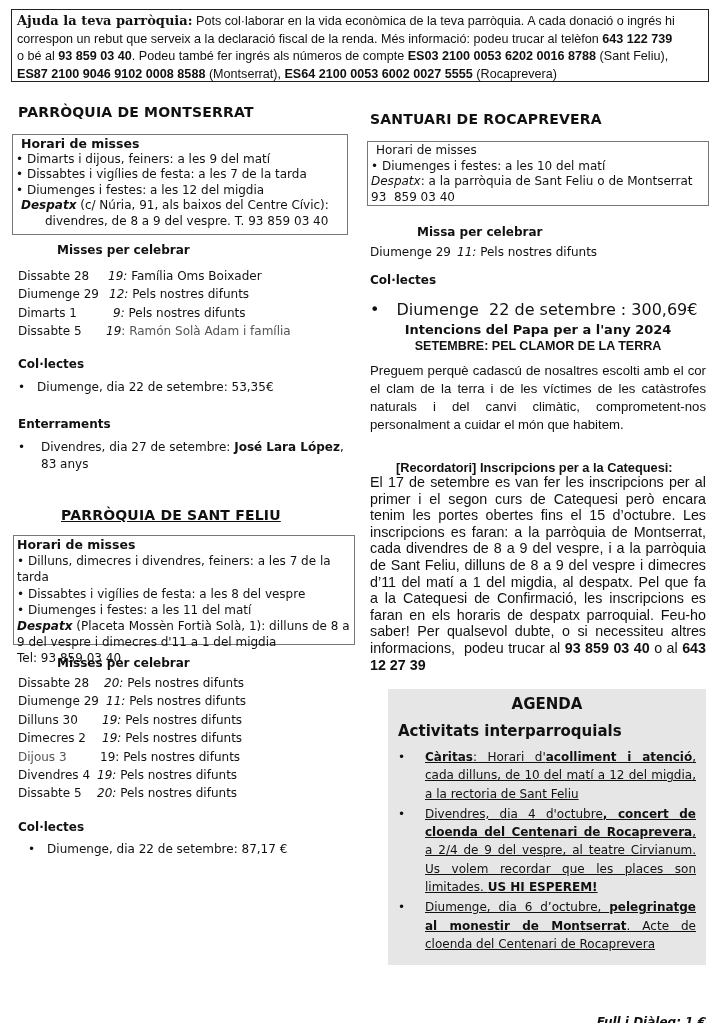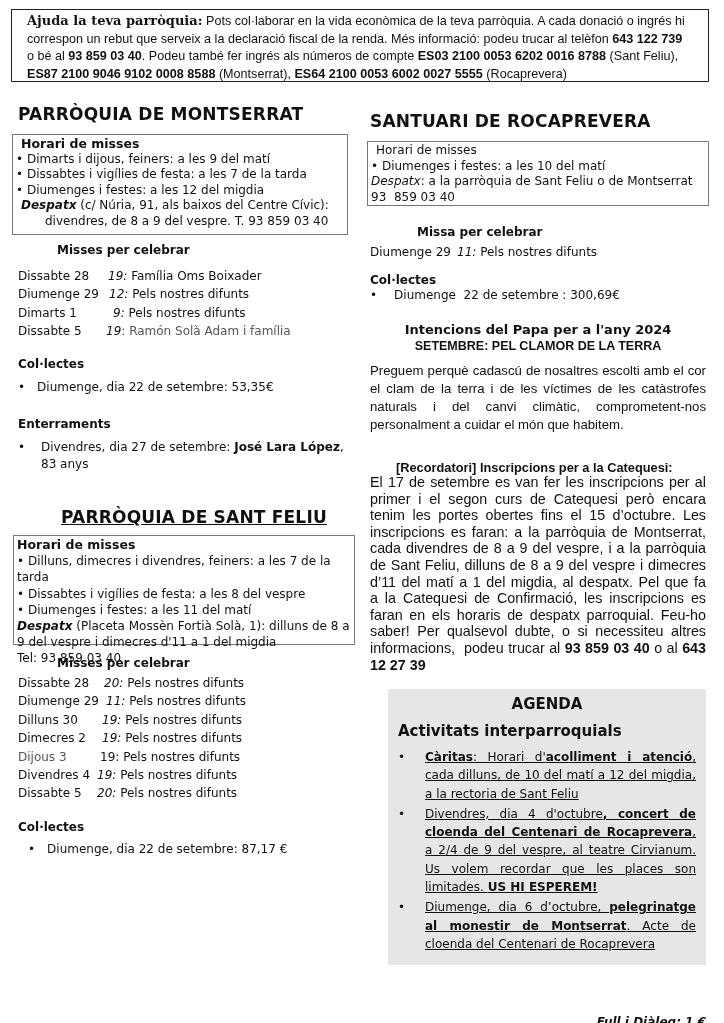--- a/index.html
+++ b/index.html
@@ -2,25 +2,25 @@
 <html><head>
 <meta charset="utf-8">
 <style>
   html, body { margin:0; padding:0; background:#ffffff; }
   body { width:724px; height:1023px; position:relative; overflow:hidden; color:#111; font-family:"DejaVu Sans", sans-serif; }
   .abs { position:absolute; }
   .i { font-style:italic; }
 
   
   #banner { left:11px; top:9px; width:698px; height:73px; border:1.5px solid #222; box-sizing:border-box;
-            font-family:"Liberation Sans", sans-serif; font-size:12.6px; line-height:17.5px; padding:2px 15px; color:#111; }
+            font-family:"Liberation Sans", sans-serif; font-size:12.6px; line-height:17.5px; padding:2px 5px; color:#111; }
   #banner .title { font-family:"DejaVu Serif", serif; font-weight:bold; font-size:13px; }
 
   
-  .h-section { font-family:"DejaVu Sans", sans-serif; font-weight:bold; font-size:17px; color:#111; letter-spacing:0.2px; }
+  .h-section { font-family:"DejaVu Sans", sans-serif; font-weight:bold; font-size:14px; color:#111; letter-spacing:0.2px; }
   .box { border:1px solid #777; box-sizing:border-box; font-size:12px; line-height:15.5px; padding:1px 3px; }
   .box .bh { font-weight:bold; font-size:12.5px; }
   .sub-h { font-weight:bold; font-size:12px; }
   .row { font-size:12px; height:18.4px; line-height:18.4px; white-space:nowrap; }
   .row .day { display:inline-block; }
   .row .hr { display:inline-block; font-style:italic; }
   .muted { color:#555; }
 
   
   .arial { font-family:"Liberation Sans", sans-serif; }
@@ -106,21 +106,21 @@
   <div style="padding-left:5px;">Horari de misses</div>
   <div>• Diumenges i festes: a les 10 del matí</div>
   <div><span class="i">Despatx</span><span>: a la parròquia de Sant Feliu o de Montserrat</span></div>
   <div style="white-space:pre;">93  859 03 40</div>
 </div>
 
 <div class="abs sub-h" style="left:417px; top:225px;">Missa per celebrar</div>
 <div class="abs row" style="left:370px; top:243px;"><span class="day" style="width:87px">Diumenge 29</span><span class="hr">11:</span><span> Pels nostres difunts</span></div>
 
 <div class="abs sub-h" style="left:370px; top:273px;">Col·lectes</div>
-<div class="abs" style="left:370px; top:288px; font-size:12px; white-space:pre;"><span style="margin-right:17px;">•</span><span>Diumenge  22 de setembre : 300,69€</span></div>
+<div class="abs" style="left:370px; top:300px; font-size:16px; white-space:pre;"><span style="margin-right:17px;">•</span><span>Diumenge  22 de setembre : 300,69€</span></div>
 
 <div class="abs" style="left:367px; top:321px; width:342px; text-align:center;">
   <div style="font-weight:bold; font-size:13px; line-height:17px;">Intencions del Papa per a l'any 2024</div>
   <div class="arial" style="font-weight:bold; font-size:12.5px; line-height:16px;"><span>SETEMBRE</span><span style="font-weight:normal"></span><span>: PEL CLAMOR DE LA TERRA</span></div>
 </div>
 <div class="abs arial" style="left:370px; top:362px; width:336px; font-size:13.2px; line-height:18px;">
   <div style="text-align:justify; text-align-last:justify;">Preguem perquè cadascú de nosaltres escolti amb el cor</div>
   <div style="text-align:justify; text-align-last:justify;">el clam de la terra i de les víctimes de les catàstrofes</div>
   <div style="text-align:justify; text-align-last:justify; word-spacing:8px;">naturals i del canvi climàtic, comprometent-nos</div>
   <div>personalment a cuidar el món que habitem.</div>

